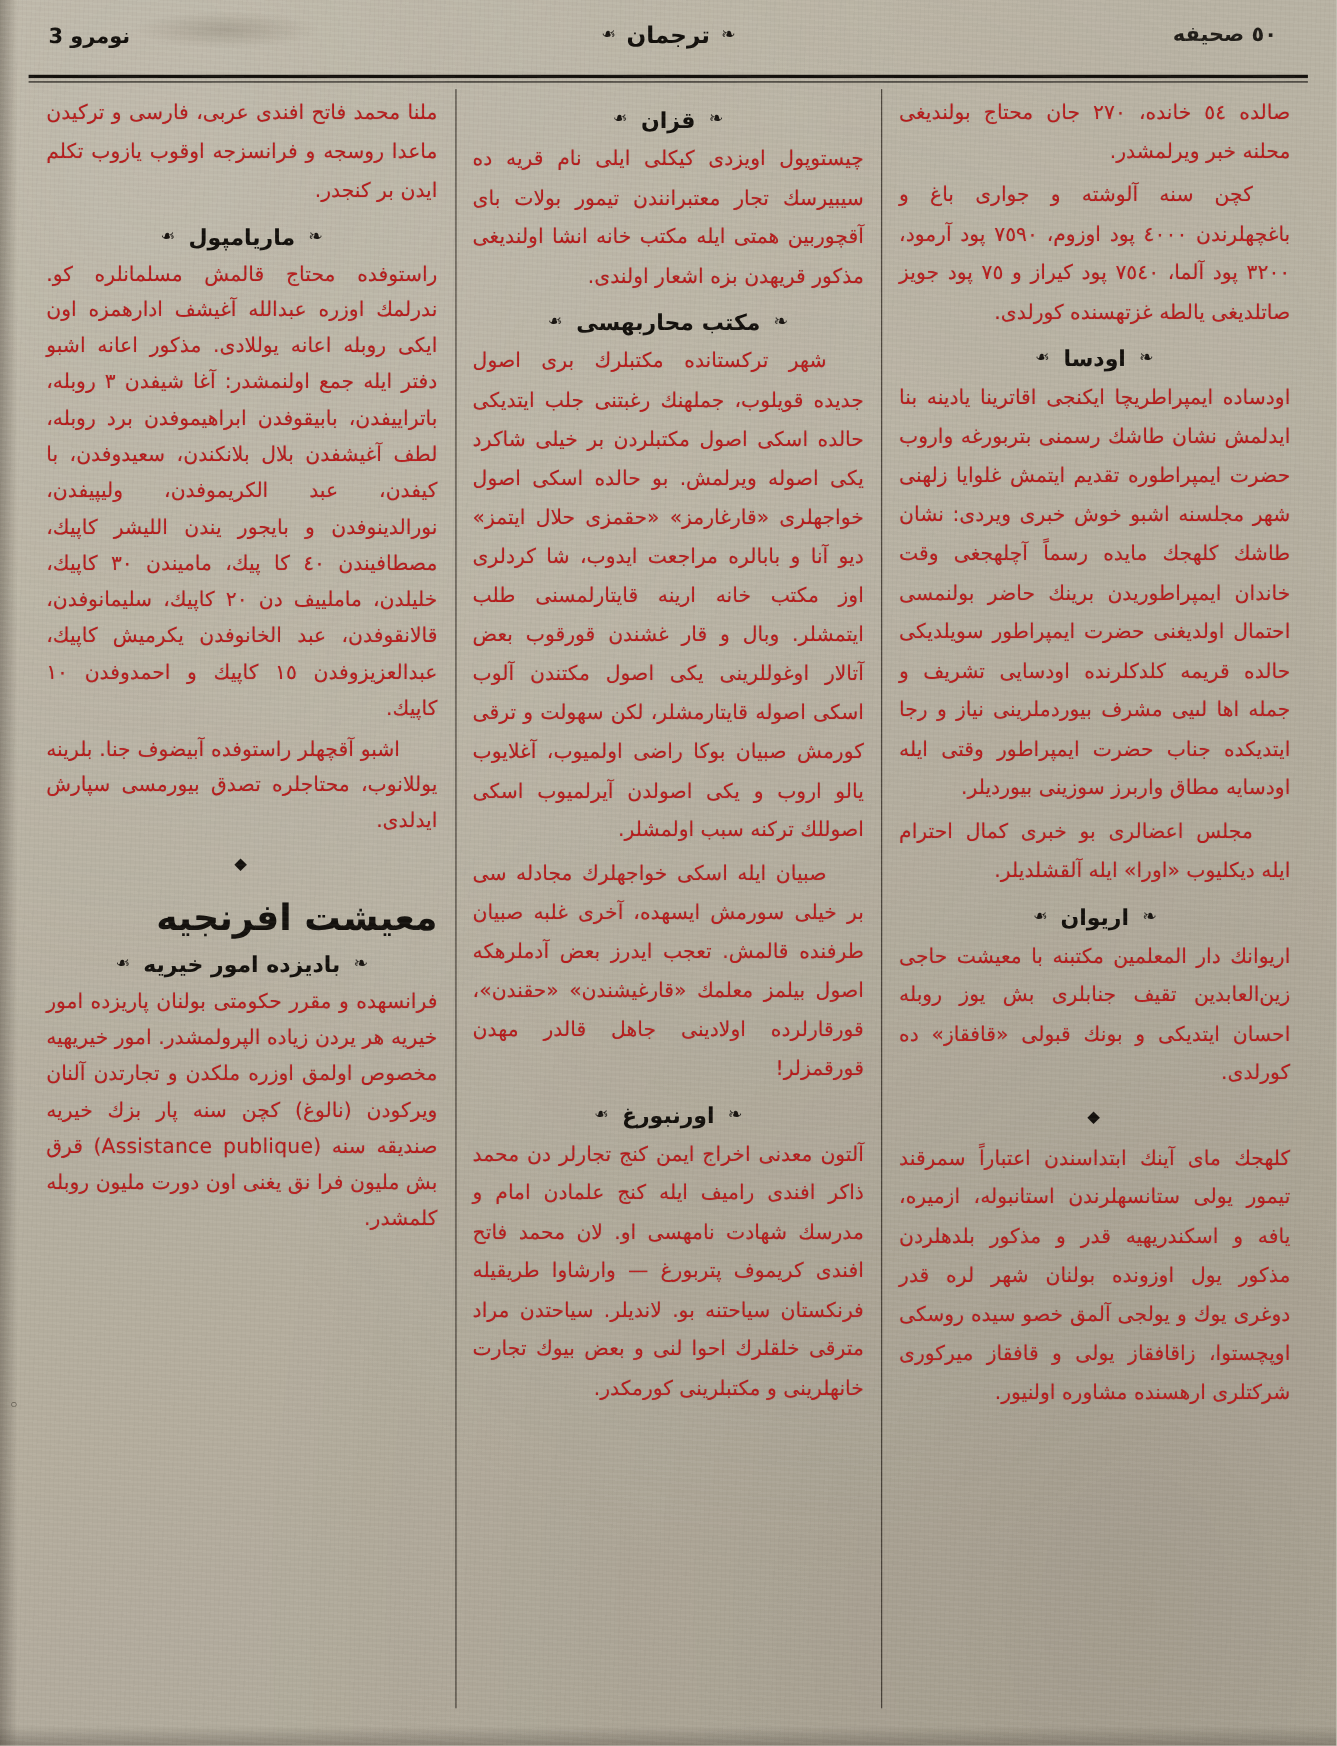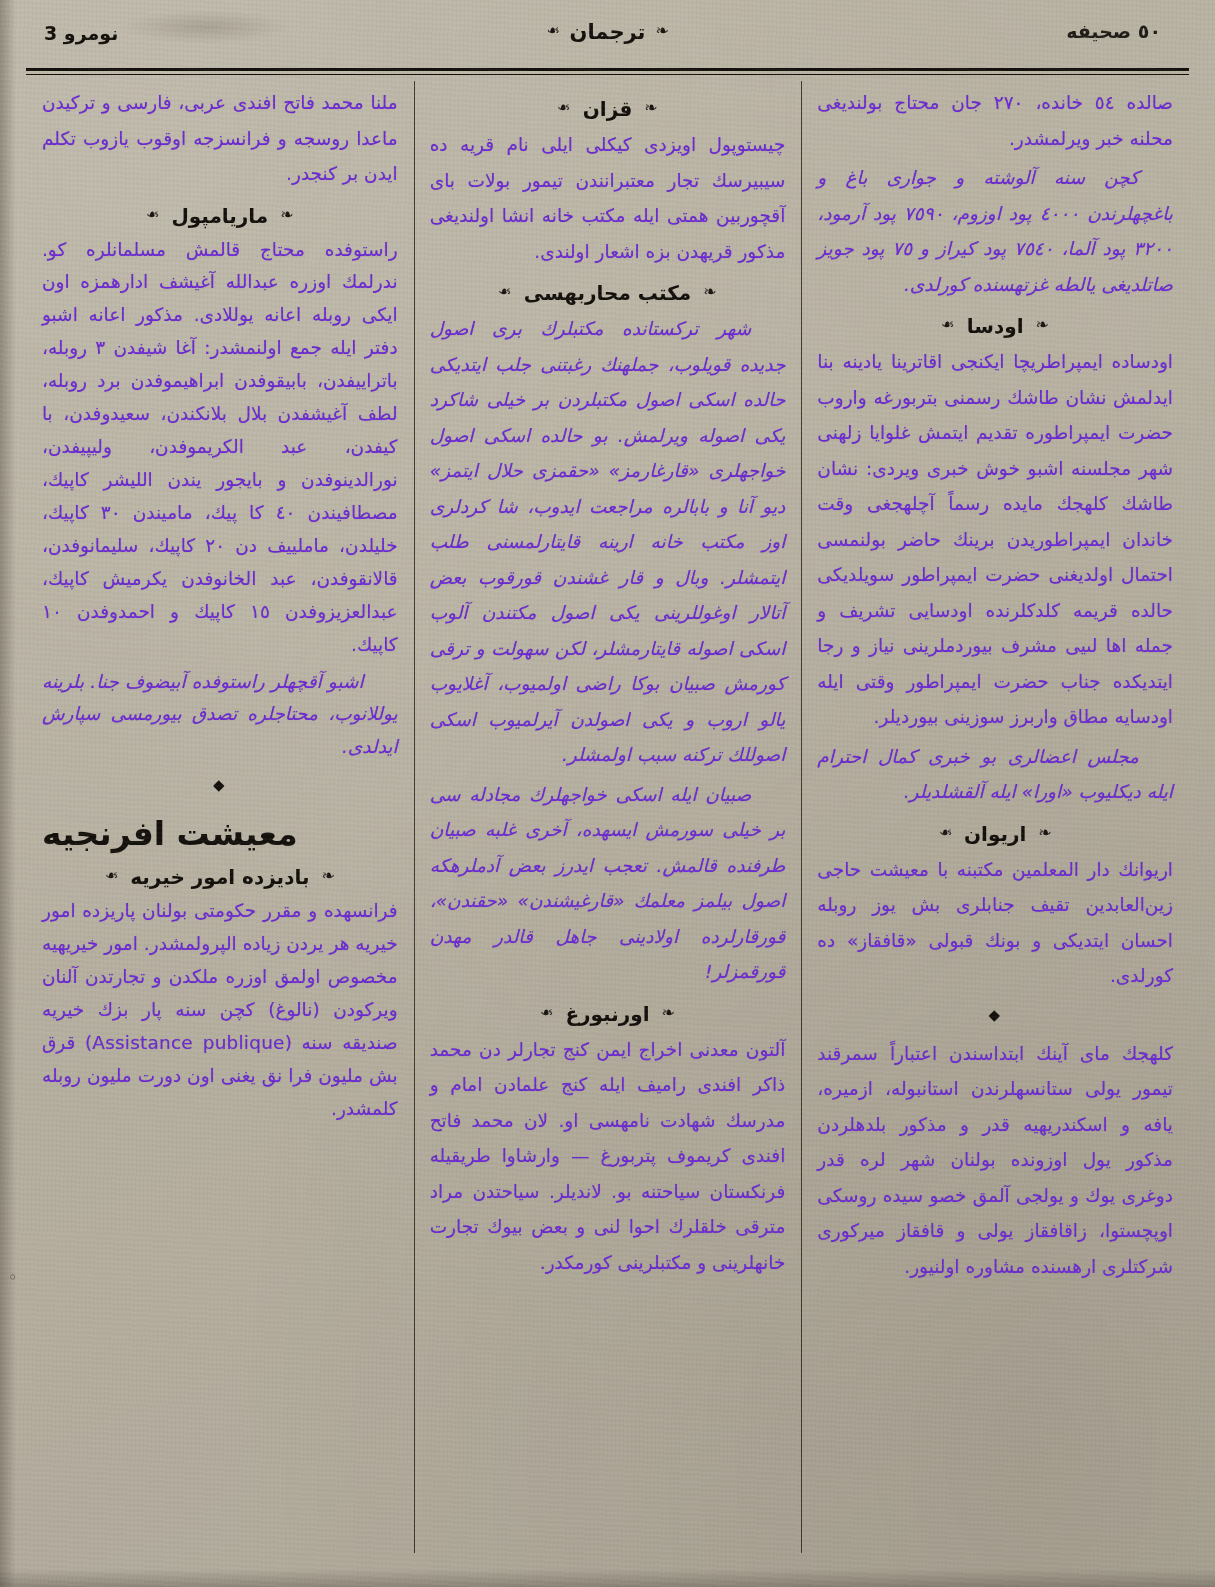--- a/index.html
+++ b/index.html
@@ -117,44 +117,44 @@
 
   
   .ar {
     direction: rtl;
     text-align: justify;
     text-align-last: right;
     font-family: "DejaVu Sans", sans-serif;
     font-size: 18.5px;
     line-height: 1.92;
     letter-spacing: 0.2px;
-    color: #6d28d9;
+    color: #b91c1c;
     margin: 0 0 4px 0;
     text-shadow: 0 0 1px rgba(0,0,0,0.25);
   }
-  .ar.indent { text-indent: 34px; font-style: italic; }
+  .ar.indent { text-indent: 34px; }
   .ar.tight { line-height: 1.78; }
 
   .head {
     direction: rtl;
     text-align: center;
     font-size: 20px;
     font-weight: 700;
     margin: 12px 0 6px 0;
     display: flex;
     align-items: center;
     justify-content: center;
     gap: 12px;
     color: #14110d;
   }
   .head .t { white-space: nowrap; text-align: right; }
 
   .big-head {
     direction: rtl;
-    text-align: left;
+    text-align: right;
     font-size: 33px;
     font-weight: 700;
     margin: 18px 0 10px 0;
     letter-spacing: 1px;
   }
 
   .sep-diamond {
     text-align: center;
     margin: 14px 0 10px 0;
     font-size: 15px;

